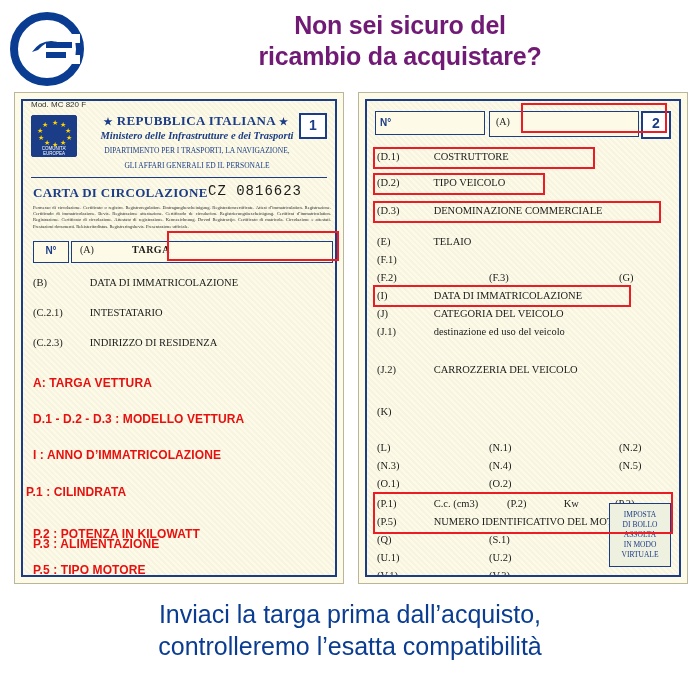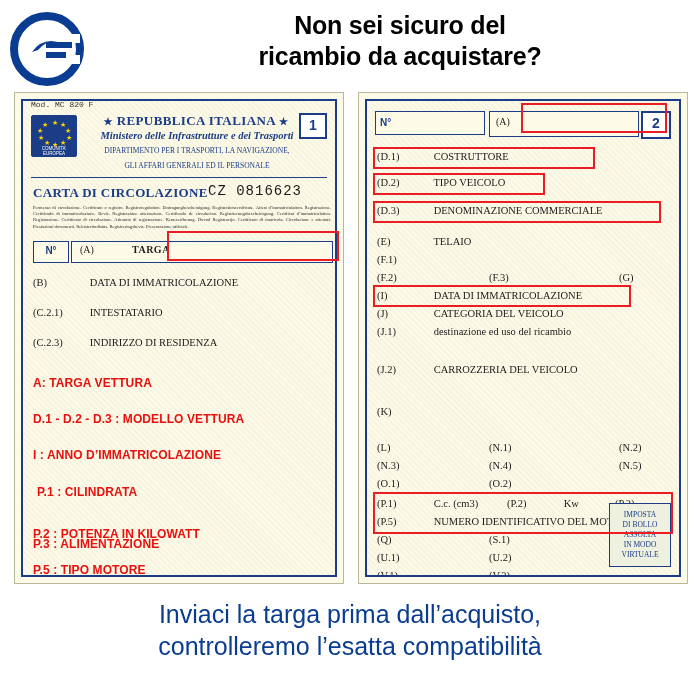--- a/index.html
+++ b/index.html
@@ -14,21 +14,21 @@
   .header{
     position:absolute;left:0;top:0;width:700px;height:100px;
   }
   .logo{
     position:absolute;left:10px;top:12px;width:74px;height:74px;
   }
   .logo svg{display:block;}
   .headline{
     position:absolute;left:120px;top:10px;width:560px;
     text-align:center;
-    color:#000000;
+    color:#701a75;
     font-weight:bold;
     font-size:25px;
     line-height:31px;
     letter-spacing:-0.2px;
   }
   
   .footer{
     position:absolute;left:0;top:598px;width:700px;
     text-align:center;
     color:#0a3d91;
@@ -49,21 +49,21 @@
   .card{
     position:absolute;left:6px;top:6px;right:6px;bottom:6px;
     border:2px solid #1b3c86;
     background:
       repeating-linear-gradient(45deg, rgba(200,200,170,.12) 0 2px, rgba(255,255,255,0) 2px 4px),
       #fdfbe8;
     box-sizing:border-box;
     overflow:hidden;
   }
   .modlabel{
-    position:absolute;left:8px;top:-1px;font-size:8px;color:#333;font-family:Liberation Mono, monospace;
+    position:absolute;left:8px;top:-1px;font-size:8px;color:#333;
   }
 
   
   .lc-head{
     position:absolute;left:0;top:12px;width:100%;height:62px;
   }
   .eu-flag{
     position:absolute;left:8px;top:2px;width:44px;height:40px;
     background:#1b3c86;border:1px solid #1b3c86;border-radius:2px;
   }
@@ -261,21 +261,21 @@
       <span>INTESTATARIO</span>
     </div>
     <div class="field" style="left:10px;top:236px;">
       <span class="code">(C.2.3)</span>
       <span>INDIRIZZO DI RESIDENZA</span>
     </div>
 
     <div class="note" style="left:10px;top:275px;">A: TARGA VETTURA</div>
     <div class="note" style="left:10px;top:311px;">D.1 - D.2 - D.3 : MODELLO VETTURA</div>
     <div class="note" style="left:10px;top:347px;">I : ANNO D’IMMATRICOLAZIONE</div>
-    <div class="note" style="left:14px;top:384px;">P.1 : CILINDRATA</div>
+    <div class="note" style="left:3px;top:384px;">P.1 : CILINDRATA</div>
     <div class="note" style="left:10px;top:426px;">P.2 : POTENZA IN KILOWATT</div>
     <div class="note" style="left:10px;top:436px;">P.3 : ALIMENTAZIONE</div>
     <div class="note" style="left:10px;top:462px;">P.5 :  TIPO MOTORE</div>
   </div>
 
   <div class="redbox" style="left:152px;top:138px;width:172px;height:30px;"></div>
 </div>
 
 <div class="panel panel-right">
   <div class="card">
@@ -321,21 +321,21 @@
     <div class="field" style="left:10px;top:189px;">
       <span class="code">(I)</span>
       <span>DATA DI IMMATRICOLAZIONE</span>
     </div>
     <div class="field" style="left:10px;top:207px;">
       <span class="code">(J)</span>
       <span>CATEGORIA DEL VEICOLO</span>
     </div>
     <div class="field" style="left:10px;top:225px;">
       <span class="code">(J.1)</span>
-      <span>destinazione ed uso del ricambio</span>
+      <span>destinazione ed uso del veicolo</span>
     </div>
     <div class="field" style="left:10px;top:263px;">
       <span class="code">(J.2)</span>
       <span>CARROZZERIA DEL VEICOLO</span>
     </div>
 
     <div class="field" style="left:10px;top:305px;">
       <span class="code">(K)</span>
     </div>
 

